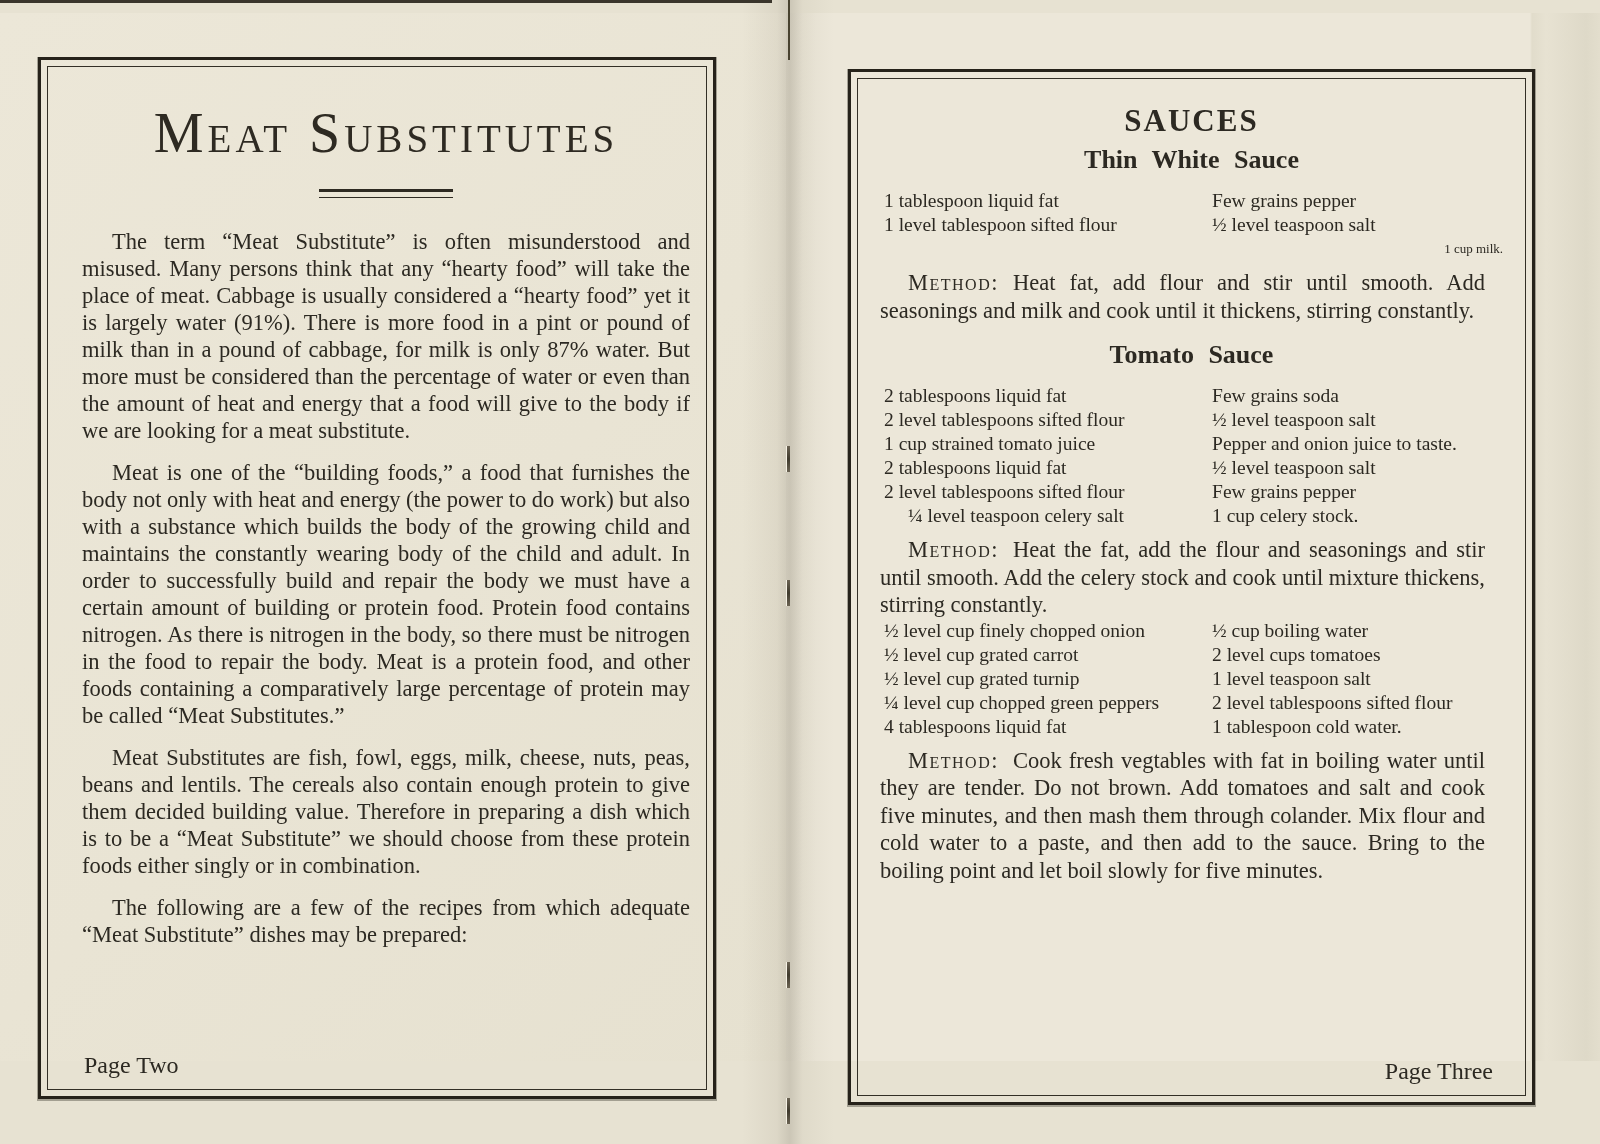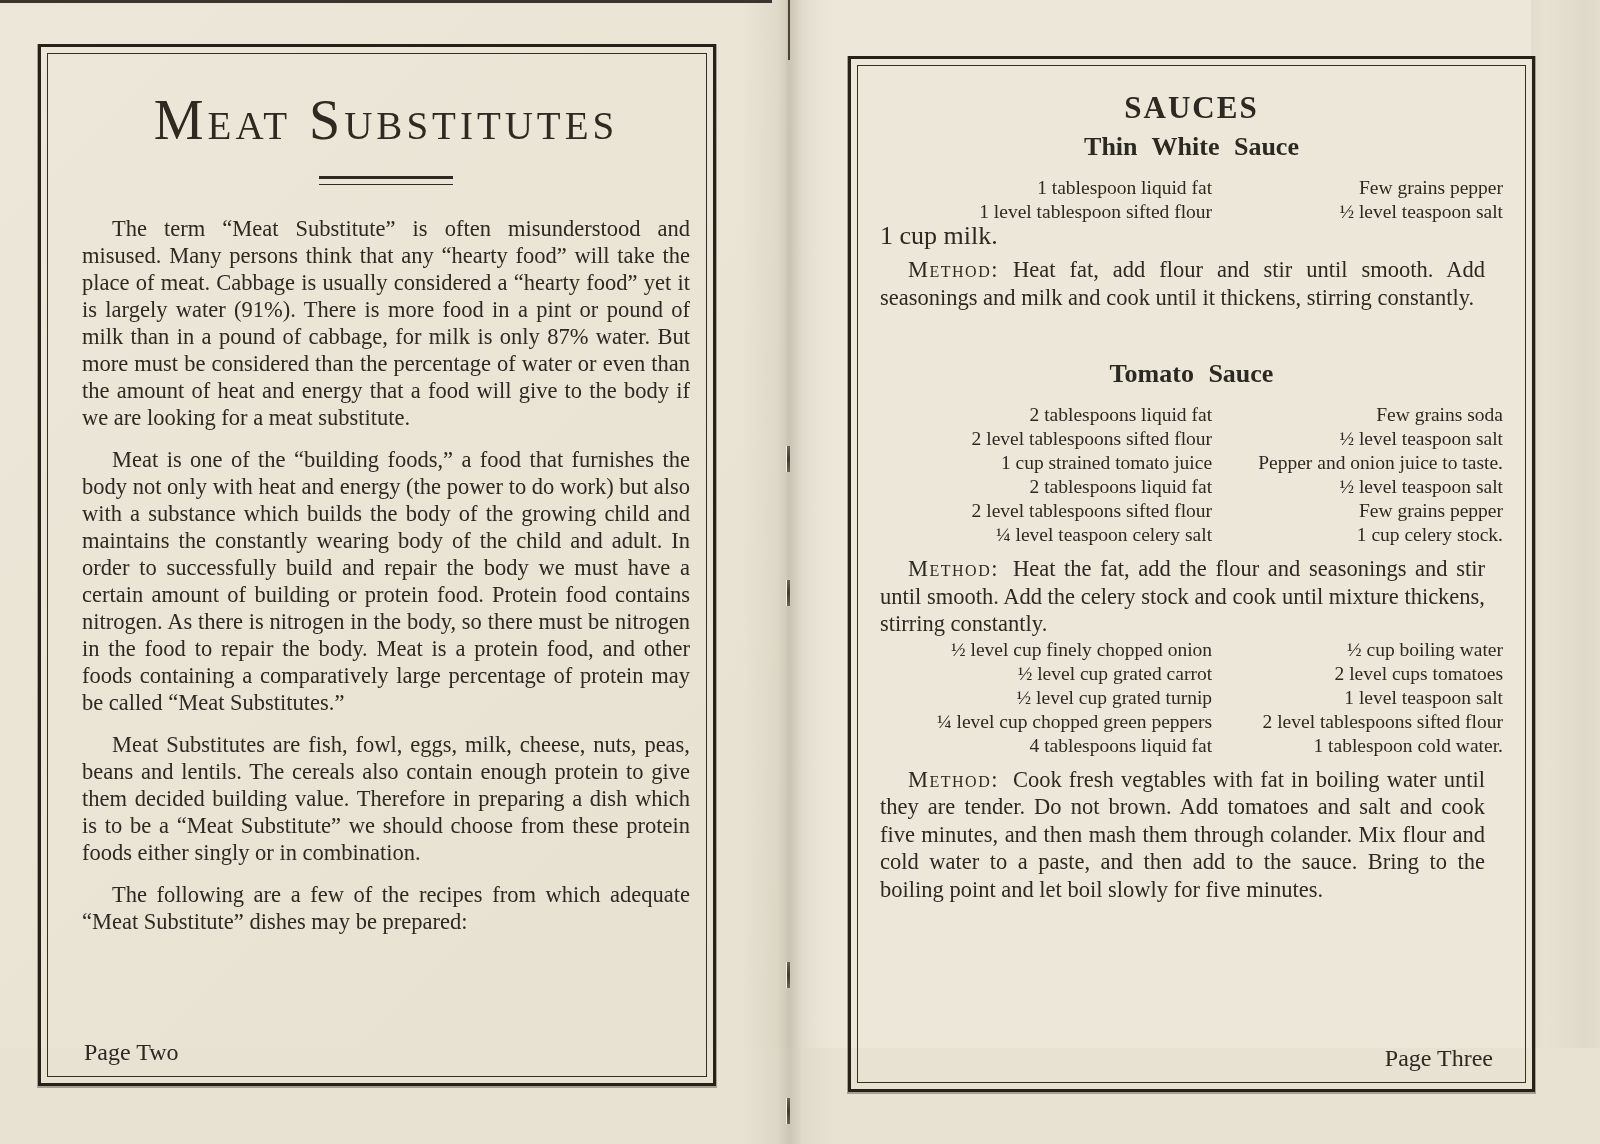--- a/index.html
+++ b/index.html
@@ -12,21 +12,21 @@
     font-family: "Liberation Serif", "DejaVu Serif", serif;
   }
   .spread {
     position: relative;
     width: 1600px;
     height: 1144px;
   }
   
   .page {
     position: absolute;
-    top: 0;
+    top: 13px;
     height: 1048px;
   }
   .page-left {
     left: 0;
     width: 786px;
     background: linear-gradient(135deg, #ece7d8 0%, #e9e4d4 55%, #e6e1d0 100%);
   }
   .page-right {
     left: 786px;
     width: 814px;
@@ -144,32 +144,32 @@
   .recipe { position: relative; }
   .recipe-name {
     margin: 0 0 14px 0;
     text-align: center;
     font-size: 26px;
     font-weight: bold;
     word-spacing: 8px;
     color: #2c2922;
   }
   .recipe-0 .recipe-name { margin-top: 4px; }
-  .recipe-1 .recipe-name { margin-top: 48px; }
+  .recipe-1 .recipe-name { margin-top: 16px; }
   .recipe-2 .recipe-name { margin-top: 52px; }
   .recipe-3 .recipe-name { margin-top: 54px; }
-  .ing-row { display: flex; padding-left: 4px; text-align: right; }
+  .ing-row { display: flex; padding-left: 4px; }
   .ing-col { font-size: 19.5px; line-height: 24px; }
   .ing-col-left  { width: 53%; }
   .ing-col-right { width: 47%; }
   .ing-line { white-space: nowrap; }
   .ing-line.indented { padding-left: 24px; }
   .ing-center {
-    text-align: left;
-    font-size: 26px;
+    text-align: right;
+    font-size: 13px;
     line-height: 24px;
   }
   .method {
     margin: 8px 18px 0 0;
     font-size: 22.5px;
     line-height: 27.5px;
     text-align: justify;
     text-indent: 28px;
   }
   .method-label {

